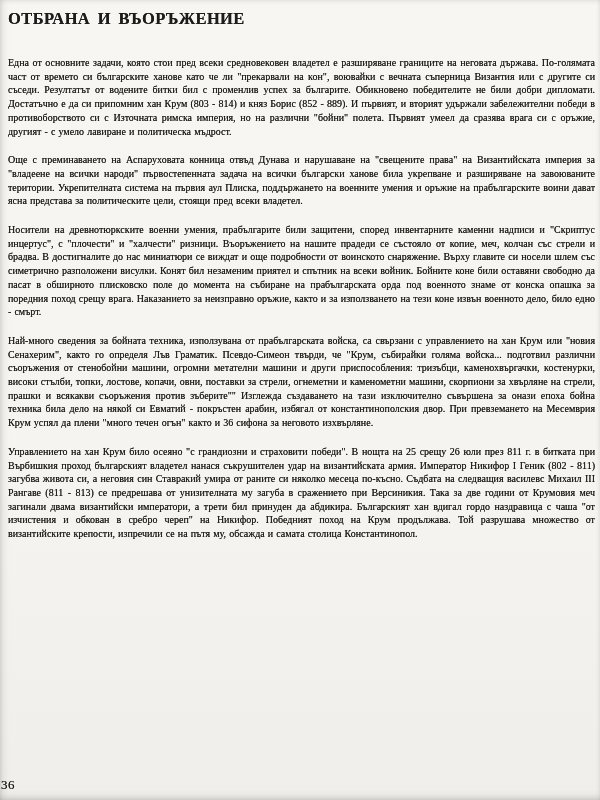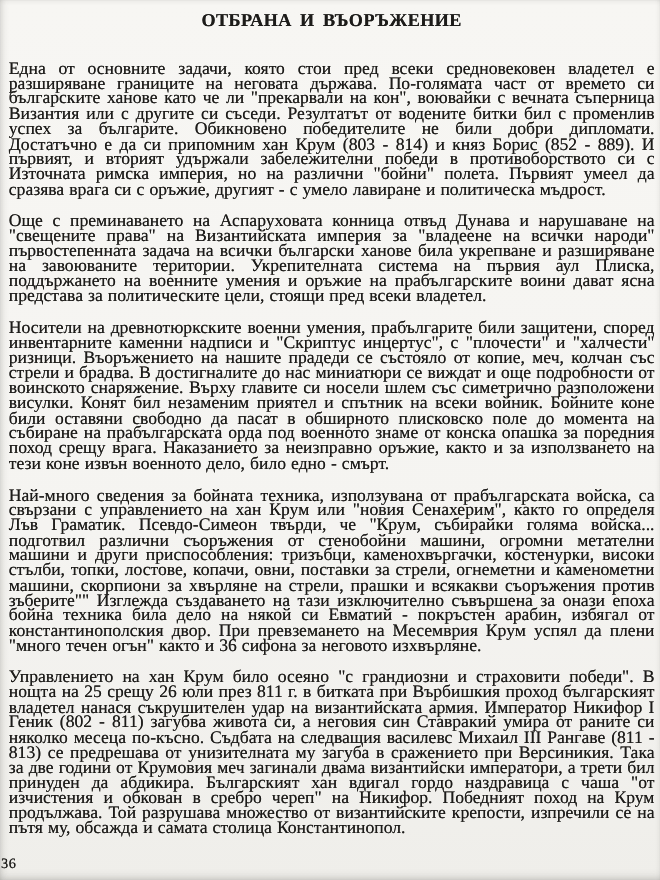--- a/index.html
+++ b/index.html
@@ -28,28 +28,28 @@
     pointer-events: none;
     box-shadow:
       inset 4px 0 8px -4px rgba(60,60,55,0.25),
       inset 0 -6px 10px -6px rgba(60,60,55,0.28),
       inset -2px 0 5px -3px rgba(60,60,55,0.12),
       inset 0 3px 6px -4px rgba(60,60,55,0.10);
   }
   .doc-title {
     font-size: 16.5px;
     font-weight: bold;
-    text-align: center;
+    text-align: left;
     letter-spacing: 0.4px;
     word-spacing: 3px;
     margin: 3px 0 27px 0;
     text-shadow: 0 0 0.5px rgba(25,24,22,0.85);
   }
   .doc-body p {
-    font-size: 16px;
+    font-size: 10px;
     line-height: 13.7px;
     text-align: justify;
     margin: 0 0 15px 0;
     word-spacing: 0.6px;
     text-shadow: 0 0 0.45px rgba(30,29,27,0.85);
   }
   .page-number {
     position: absolute;
     left: 1px;
     bottom: 7px;

